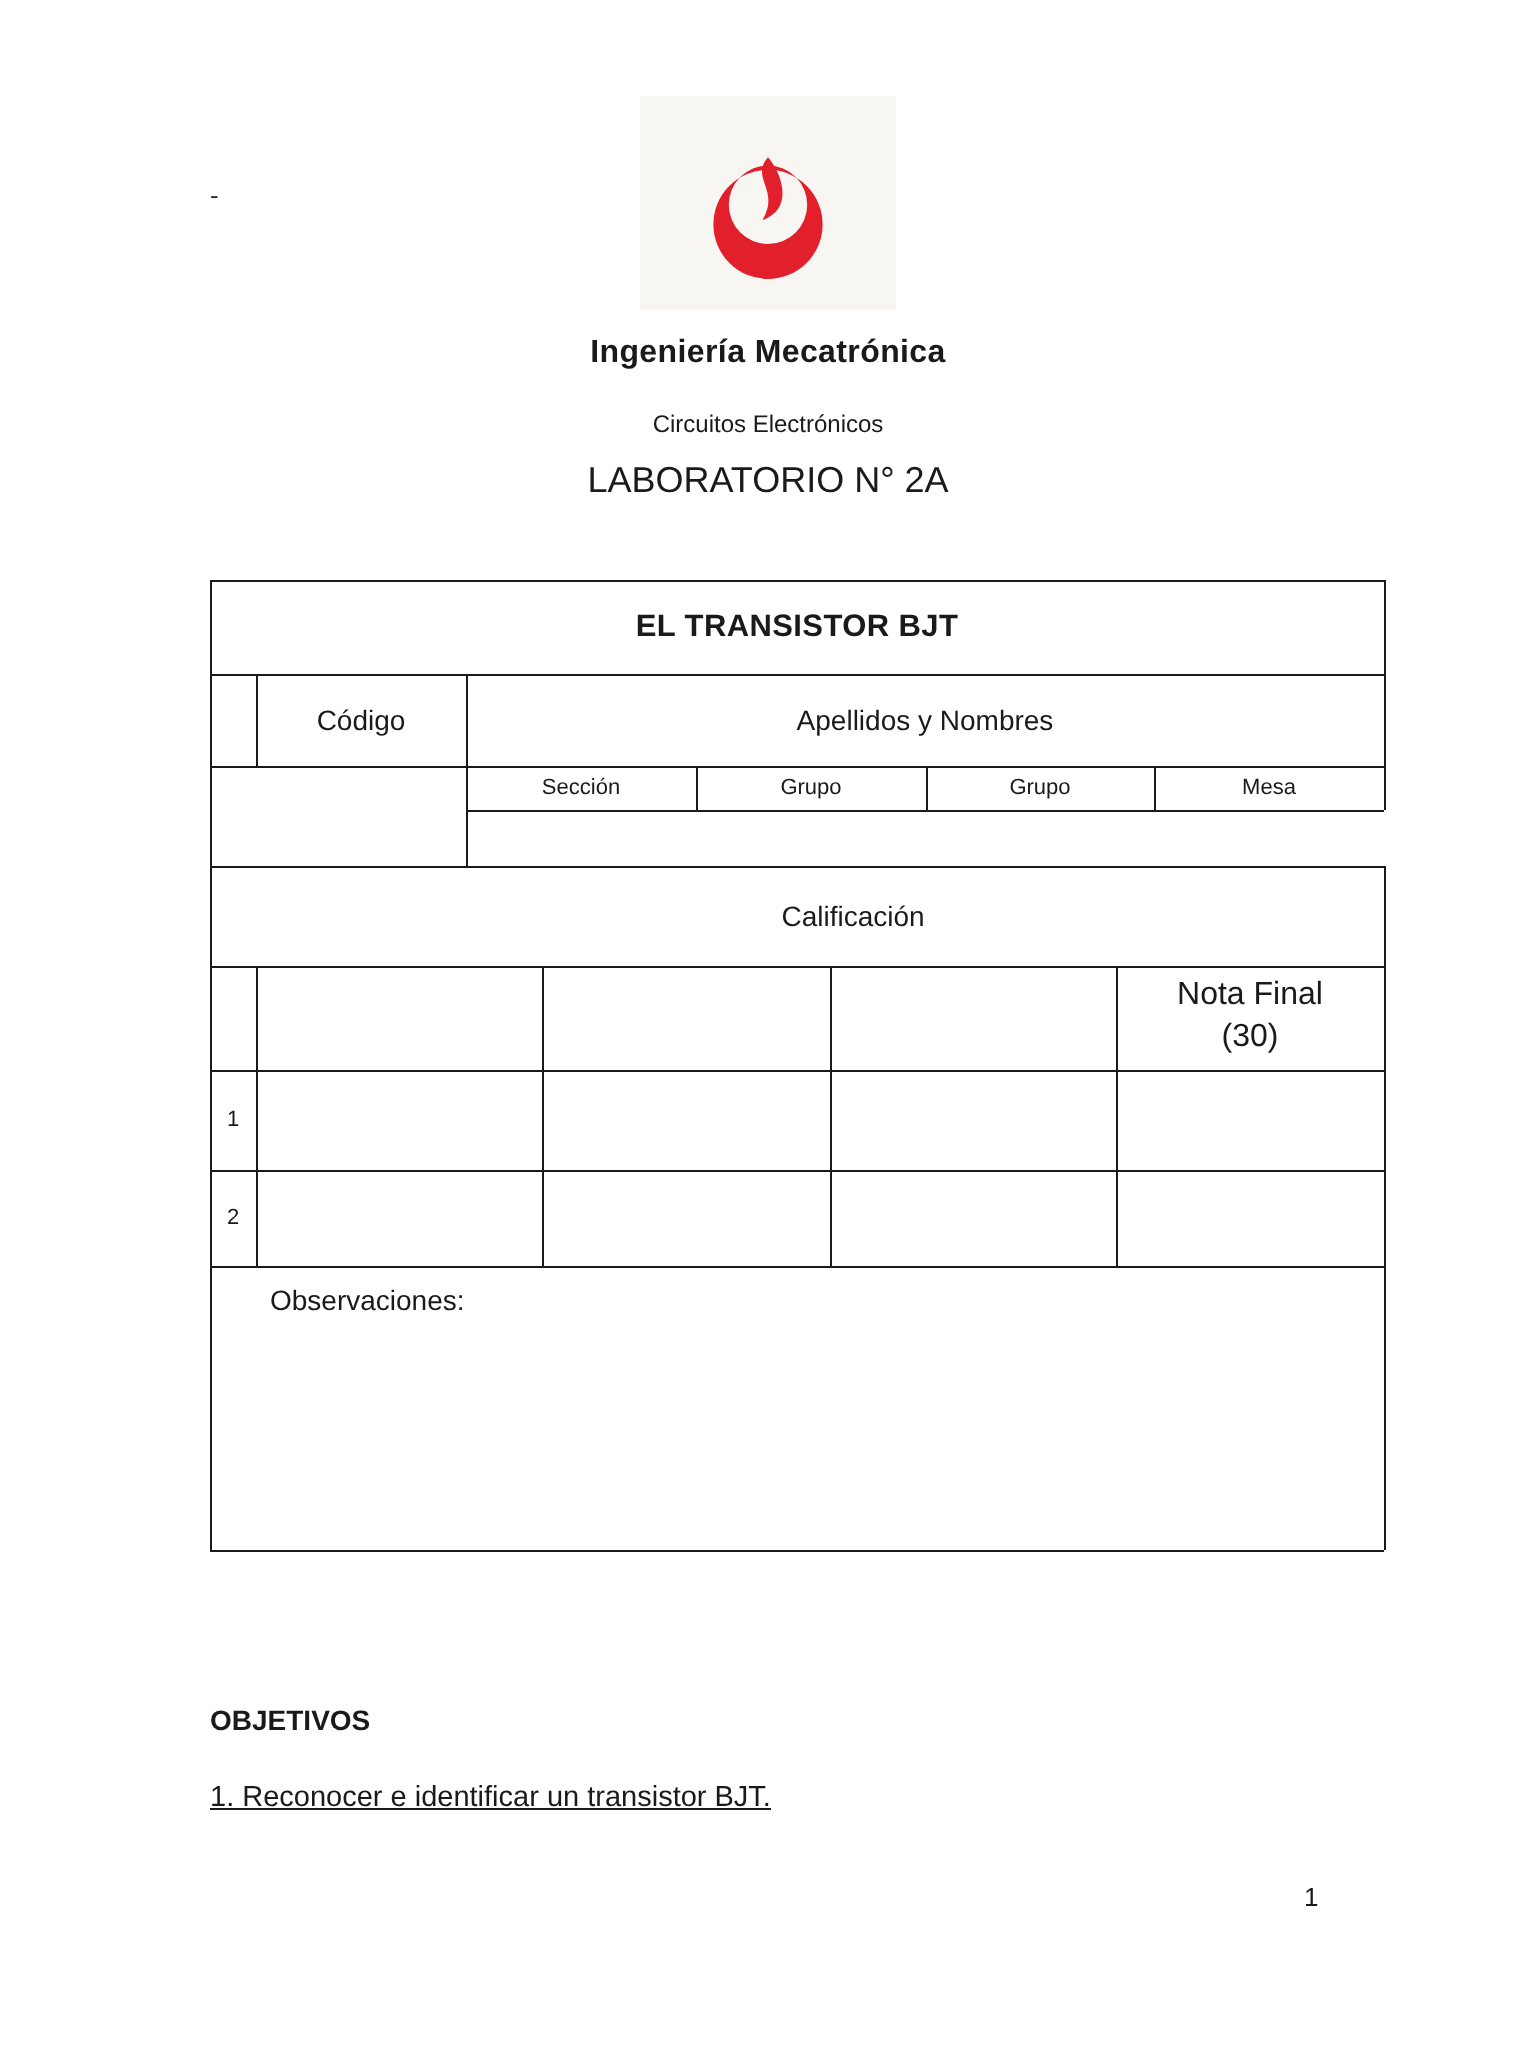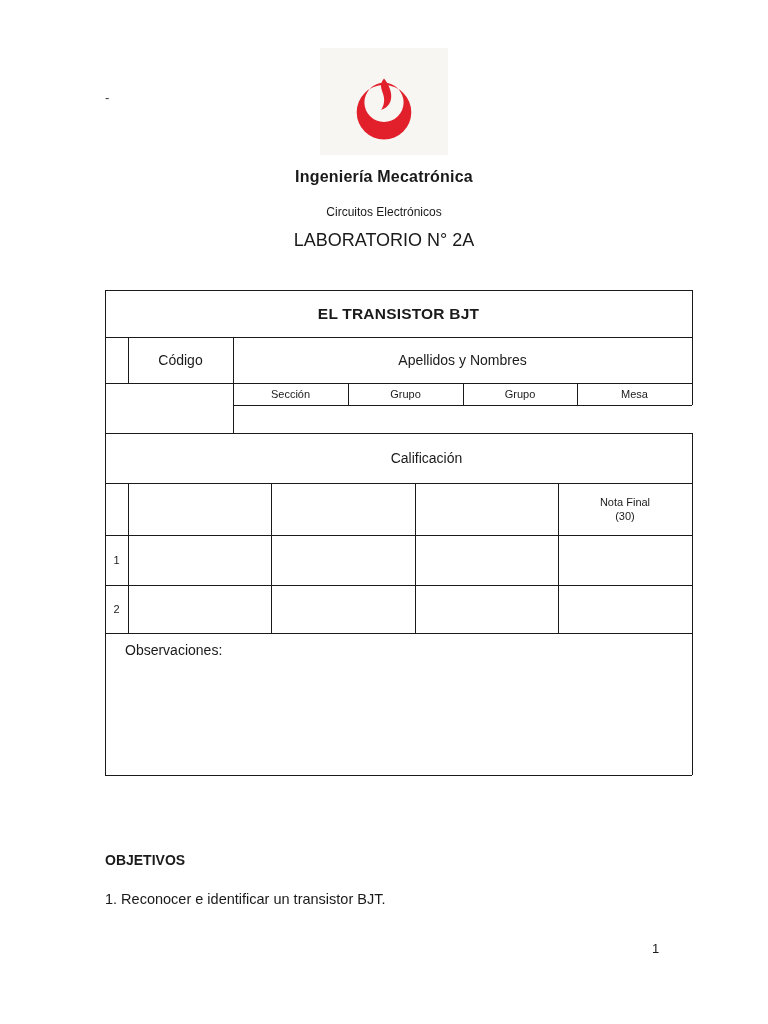--- a/index.html
+++ b/index.html
@@ -9,21 +9,21 @@
   }
   .abs{position:absolute;}
   .center{display:flex;align-items:center;justify-content:center;text-align:center;}
   .dash{font-size:13px;color:#333;}
   .logo-block{background:#f7f6f3;display:flex;align-items:center;justify-content:center;}
   .h-program{font-size:16px;font-weight:bold;letter-spacing:.2px;}
   .h-course{font-size:12px;}
   .h-lab{font-size:18px;}
   .cell-label{font-size:14px;}
   .cell-label-sm{font-size:11px;text-align:right;}
-  .nota{font-size:11px;line-height:1.3;}
+  .nota{font-size:16px;line-height:1.3;}
   .table-title{font-size:15.5px;font-weight:bold;letter-spacing:.2px;text-align:right;}
   .obs{font-size:14px;align-items:flex-start;justify-content:flex-start;text-align:left;
        padding:9px 0 0 8px;box-sizing:border-box;}
   .objetivos{font-size:14px;font-weight:bold;}
   .bodytext{font-size:14.5px;}
   .pagenum{font-size:13px;}
   .emptycell{background:transparent;}
   svg.borders{pointer-events:none;}
 </style>
 </head>
@@ -105,20 +105,20 @@
   <div class="abs emptycell" style="left:271px;top:535px;width:144px;height:50px;"></div>
   <div class="abs emptycell" style="left:415px;top:535px;width:143px;height:50px;"></div>
   <div class="abs emptycell" style="left:558px;top:535px;width:134px;height:50px;"></div>
 
   <div class="abs center cell-label-sm" style="left:105px;top:585px;width:23px;height:48px;">2</div>
   <div class="abs emptycell" style="left:128px;top:585px;width:143px;height:48px;"></div>
   <div class="abs emptycell" style="left:271px;top:585px;width:144px;height:48px;"></div>
   <div class="abs emptycell" style="left:415px;top:585px;width:143px;height:48px;"></div>
   <div class="abs emptycell" style="left:558px;top:585px;width:134px;height:48px;"></div>
 
-  <div class="abs center obs" style="left:91px;top:633px;width:587px;height:142px;padding-left:34px;">Observaciones:</div>
+  <div class="abs center obs" style="left:101px;top:633px;width:587px;height:142px;padding-left:34px;">Observaciones:</div>
 
   <div class="abs objetivos" style="left:105px;top:852px;">OBJETIVOS</div>
-  <div class="abs bodytext" style="left:105px;top:891px;">1. Reconocer e identificar un transistor BJT.</div>
+  <div class="abs bodytext" style="left:105px;top:891px;text-decoration:underline;">1. Reconocer e identificar un transistor BJT.</div>
 
   <div class="abs pagenum" style="left:652px;top:941px;">1</div>
 
 </div>
 
 </body></html>

